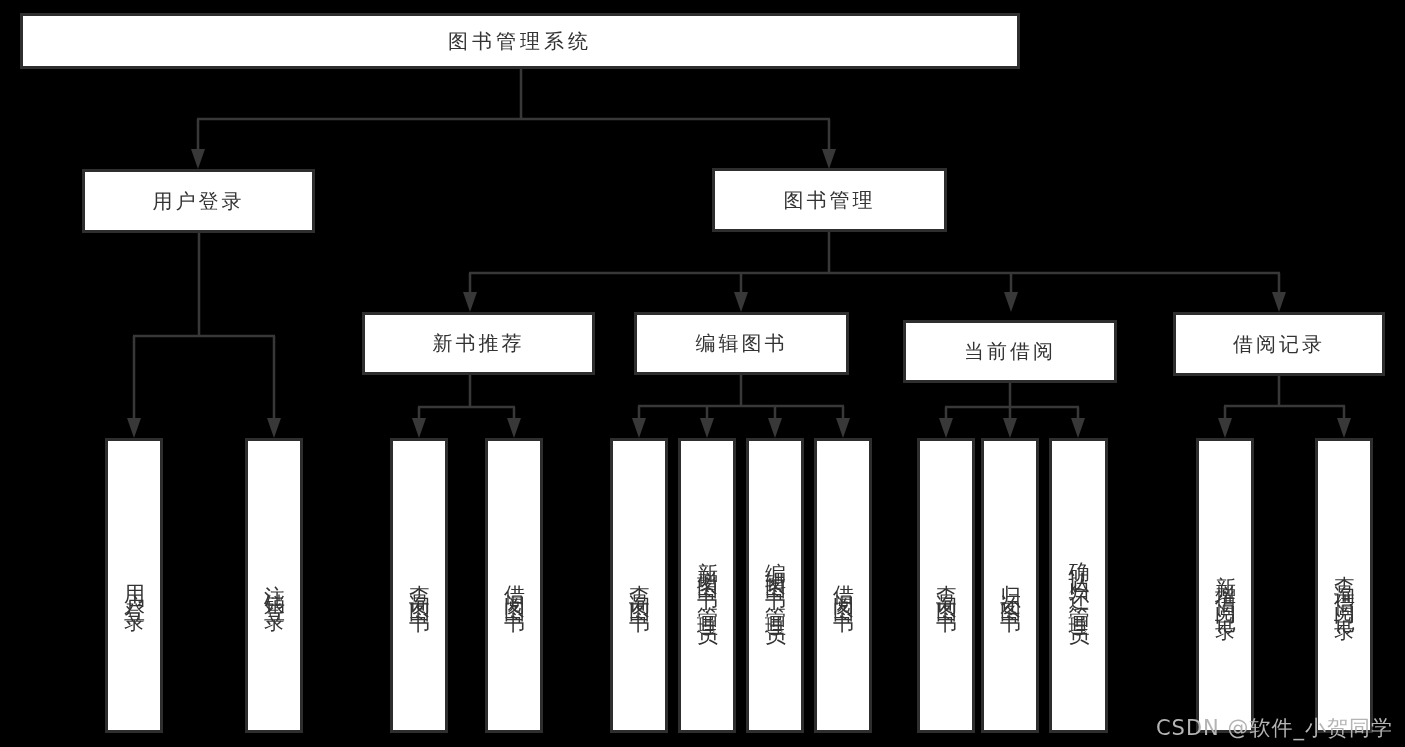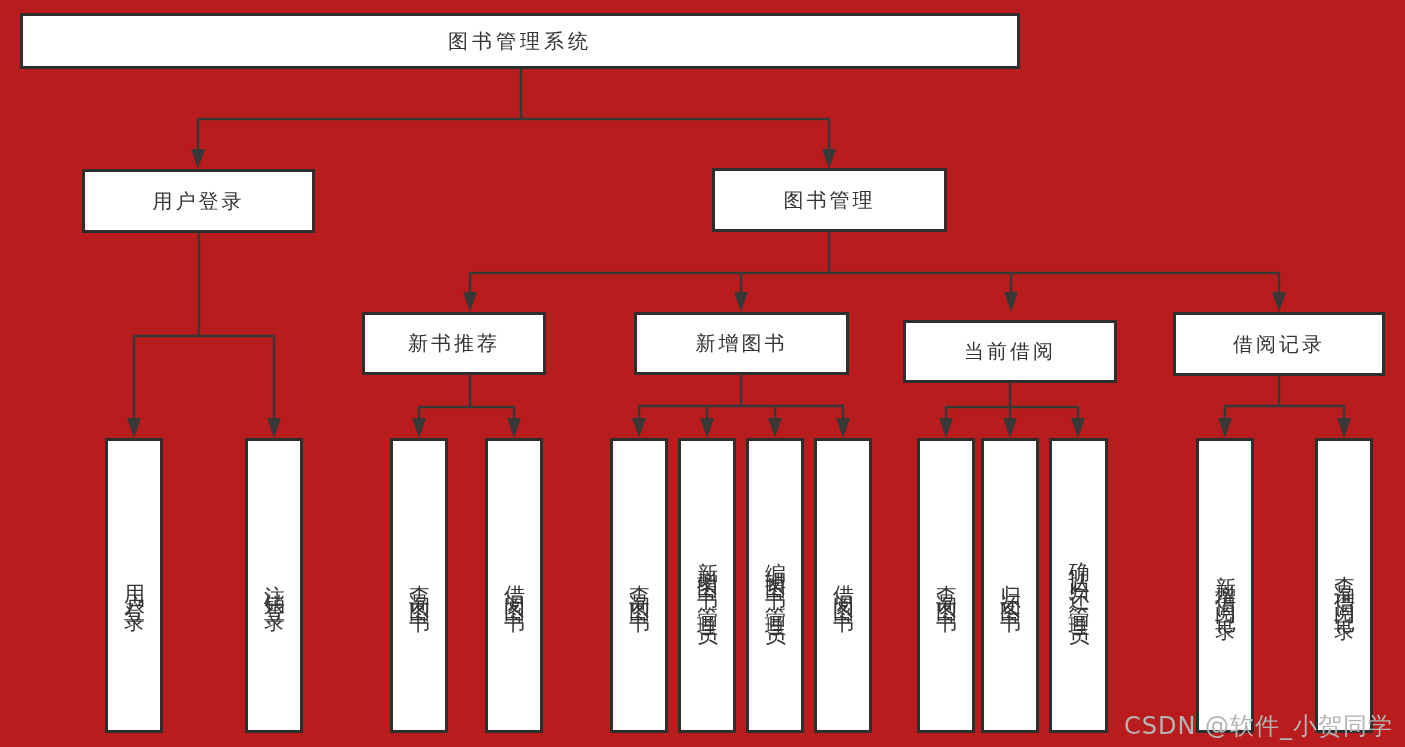--- a/index.html
+++ b/index.html
@@ -1,34 +1,34 @@
 <!DOCTYPE html>
 <html><head>
 <meta charset="utf-8">
 <style>
   html,body{margin:0;padding:0;background:#ffffff;}
   .canvas{
-    position:relative;width:1405px;height:747px;background:#b91c1c;overflow:hidden;
+    position:relative;width:1405px;height:747px;background:#000000;overflow:hidden;
     font-family:"DejaVu Sans","Liberation Sans",sans-serif;color:#333333;text-decoration:underline;
   }
   .connectors{position:absolute;left:0;top:0;width:1405px;height:747px;}
   .node{
     position:absolute;box-sizing:border-box;background:#ffffff;
     border:3px solid #2e2e2e;display:flex;align-items:center;justify-content:center;
     font-size:20px;letter-spacing:4px;color:#333333;white-space:nowrap;
   }
   .node.lvl{letter-spacing:3px;}
   .leaf{
     position:absolute;box-sizing:border-box;background:#ffffff;
     border:3px solid #2e2e2e;display:flex;align-items:center;justify-content:center;
     writing-mode:vertical-rl;text-orientation:mixed;
     font-size:21px;letter-spacing:9px;line-height:1;color:#333333;
   }
   .watermark{
-    position:absolute;right:12px;bottom:5px;font-size:24px;letter-spacing:1px;
+    position:absolute;right:12px;bottom:5px;font-size:21px;letter-spacing:1px;
     color:#b4b4b4;pointer-events:none;text-align:center;
   }
 </style>
 </head>
 <body>
 
 <div class="canvas">
 
   <svg class="connectors" viewBox="0 0 1405 747" xmlns="http://www.w3.org/2000/svg">
     <g stroke="#383838" stroke-width="2.5" fill="none">
@@ -94,22 +94,22 @@
       <polygon points="1218,418 1232,418 1225,438"></polygon>
       <polygon points="1337,418 1351,418 1344,438"></polygon>
     </g>
   </svg>
 
   <div class="node" style="left:20px;top:13px;width:1000px;height:56px;">图书管理系统</div>
 
   <div class="node lvl" style="left:82px;top:169px;width:233px;height:64px;">用户登录</div>
   <div class="node lvl" style="left:712px;top:168px;width:235px;height:64px;text-align:center;">图书管理</div>
 
-  <div class="node lvl" style="left:362px;top:312px;width:184px;height:63px;">新书推荐</div>
-  <div class="node lvl" style="left:634px;top:312px;width:215px;height:63px;">新增图书</div>
+  <div class="node lvl" style="left:362px;top:312px;width:233px;height:63px;">新书推荐</div>
+  <div class="node lvl" style="left:634px;top:312px;width:215px;height:63px;">编辑图书</div>
   <div class="node lvl" style="left:903px;top:312px;width:214px;height:63px;margin-top:8px;">当前借阅</div>
   <div class="node lvl" style="left:1173px;top:312px;width:212px;height:64px;">借阅记录</div>
 
   <div class="leaf" style="left:105px;top:438px;width:58px;height:295px;">用户登录</div>
   <div class="leaf" style="left:245px;top:438px;width:58px;height:295px;">注销登录</div>
 
   <div class="leaf" style="left:390px;top:438px;width:58px;height:295px;">查询图书</div>
   <div class="leaf" style="left:485px;top:438px;width:58px;height:295px;">借阅图书</div>
 
   <div class="leaf" style="left:610px;top:438px;width:58px;height:295px;">查询图书</div>

